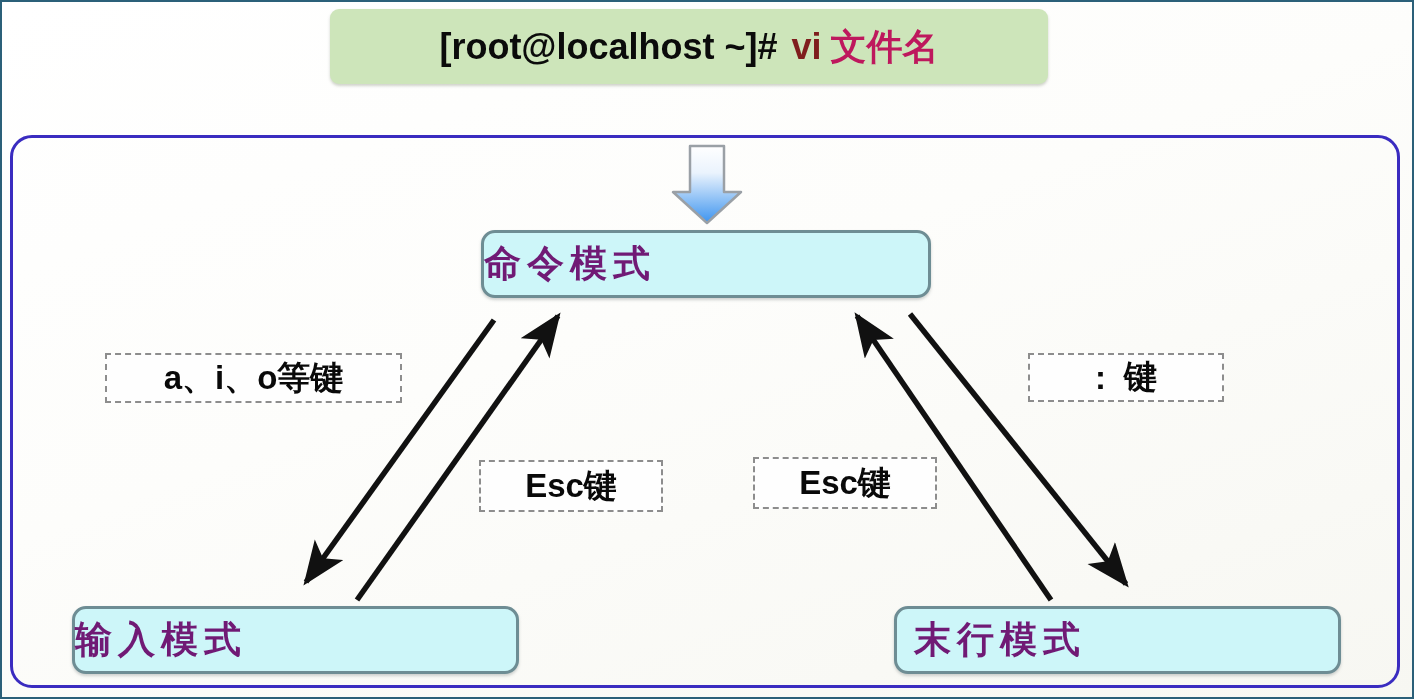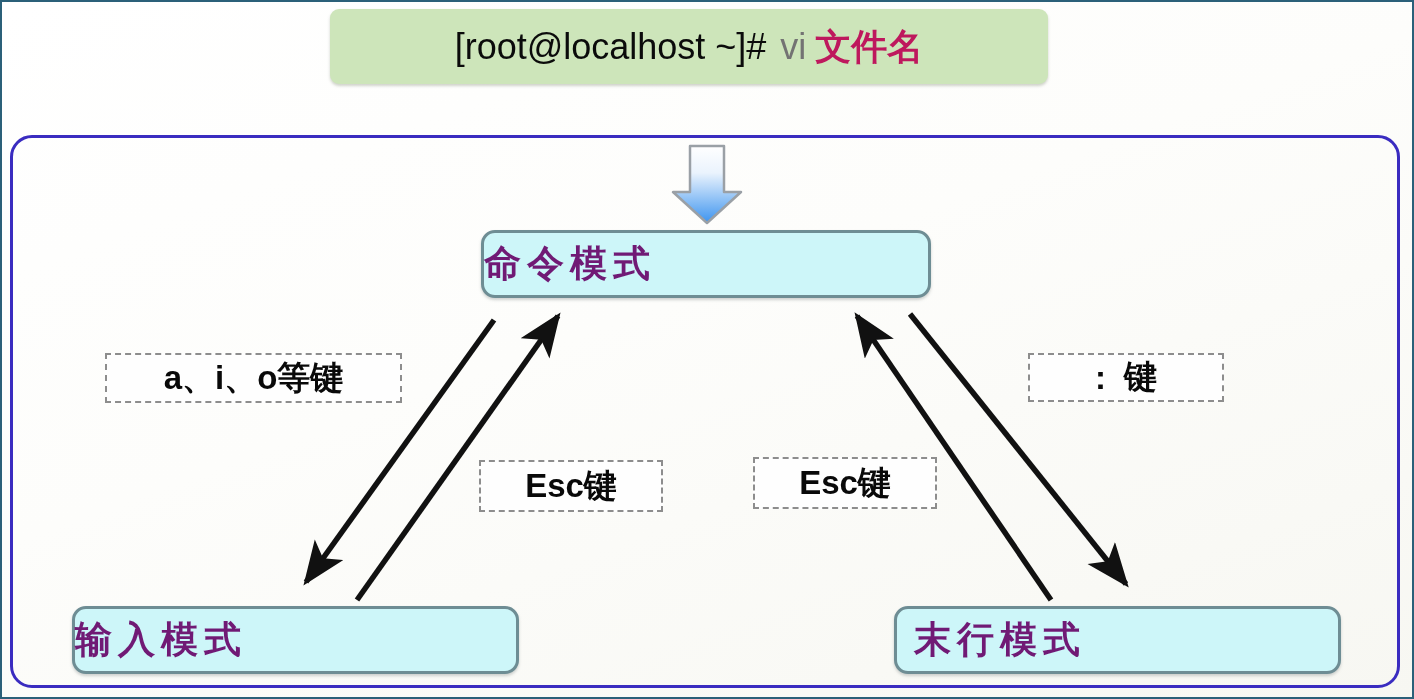--- a/index.html
+++ b/index.html
@@ -34,27 +34,27 @@
     box-sizing: border-box;
   }
   #cmd-text {
     white-space: nowrap;
     font-size: 36px;
     line-height: 1;
     letter-spacing: 0px;
   }
   .cmd-prompt {
     font-family: "Liberation Sans", "DejaVu Sans", sans-serif;
-    font-weight: normal;
+    font-weight: bold;
     color: #0b0b0b;
   }
   .cmd-vi {
     font-family: "Liberation Sans", "DejaVu Sans", sans-serif;
-    font-weight: normal;
-    color: #737373;
+    font-weight: bold;
+    color: #7f1d1d;
     margin-left: 14px;
   }
   .cmd-file {
     font-family: "DejaVu Serif", "Liberation Serif", serif;
     font-weight: bold;
     color: #be185d;
     margin-left: 9px;
   }
 
   

